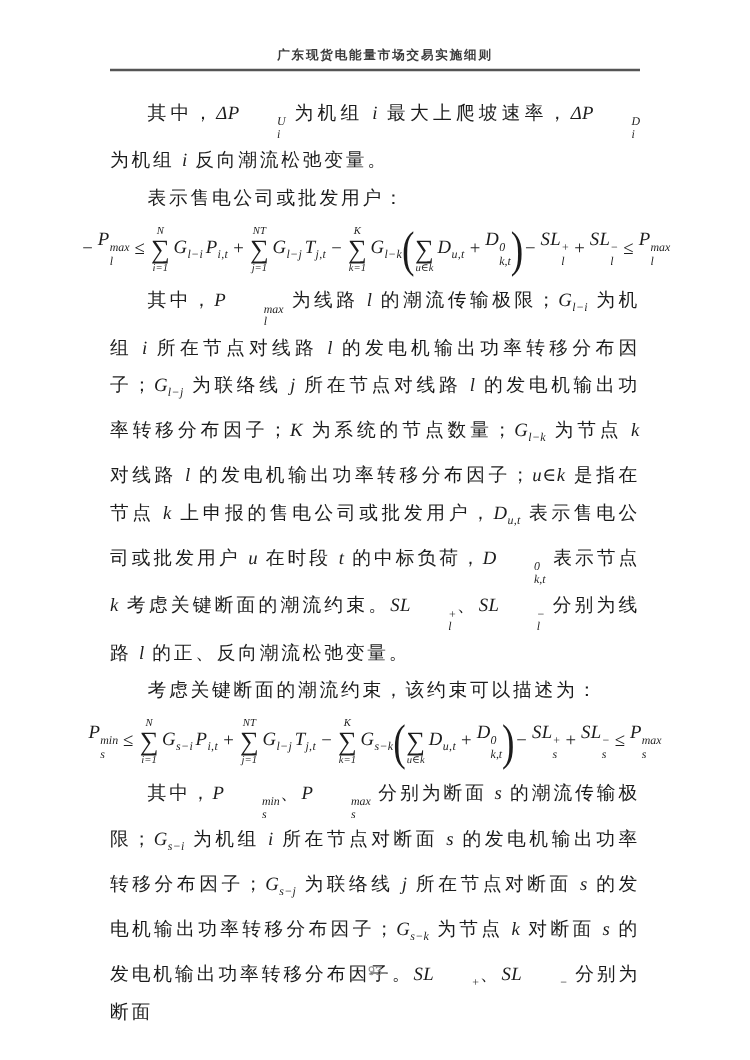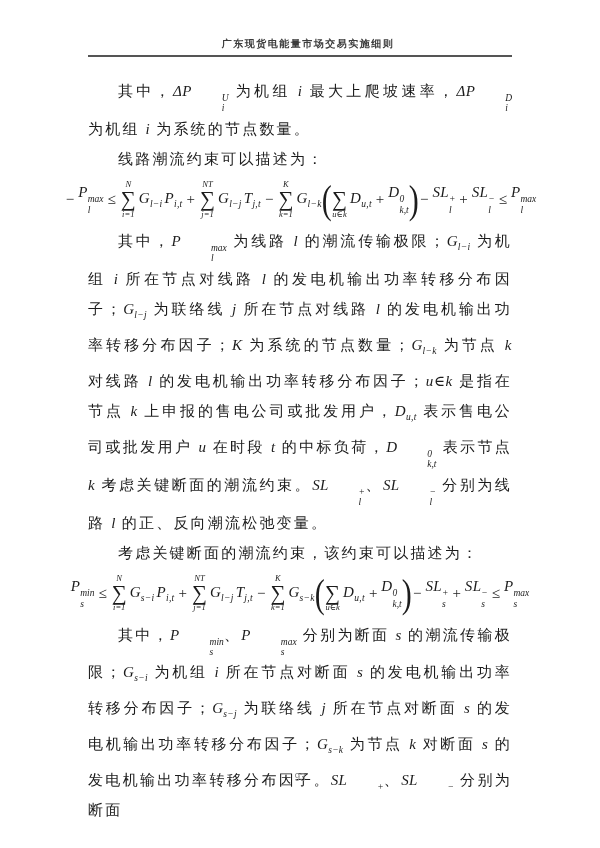--- a/index.html
+++ b/index.html
@@ -62,22 +62,22 @@
     <div class="header-rule"></div>
   </div>
 
   <div class="content">
     <p class="para indent"><span class="rc">其中，</span><span class="rm"><span class="rm-b">ΔP</span><span class="rm-ss">
             <span class="rm-sup">U</span>
             <span class="rm-sub">i</span>
           </span></span><span class="rc"> 为机组 </span><span class="ri">i</span><span class="rc"> 最大上爬坡速率，</span><span class="rm"><span class="rm-b">ΔP</span><span class="rm-ss">
             <span class="rm-sup">D</span>
             <span class="rm-sub">i</span>
-          </span></span><span class="rc"> 为机组 </span><span class="ri">i</span><span class="rc"> 为系统的节点数量。</span></p>
-    <p class="para indent"><span class="rc">线路潮流约束可以描述为：</span></p>
+          </span></span><span class="rc"> 为机组 </span><span class="ri">i</span><span class="rc"> 反向潮流松弛变量。</span></p>
+    <p class="para indent"><span class="rc">表示售电公司或批发用户：</span></p>
     <div class="formula">
         <span class="ro">−</span>
         <span class="rm"><span class="rm-b">P</span><span class="rm-ss">
             <span class="rm-sup">max</span>
             <span class="rm-sub">l</span>
           </span></span>
         <span class="ro">≤</span>
         <span class="rsum">
           <span class="rsum-lim">N</span>
           <span class="rsum-sig">∑</span>

